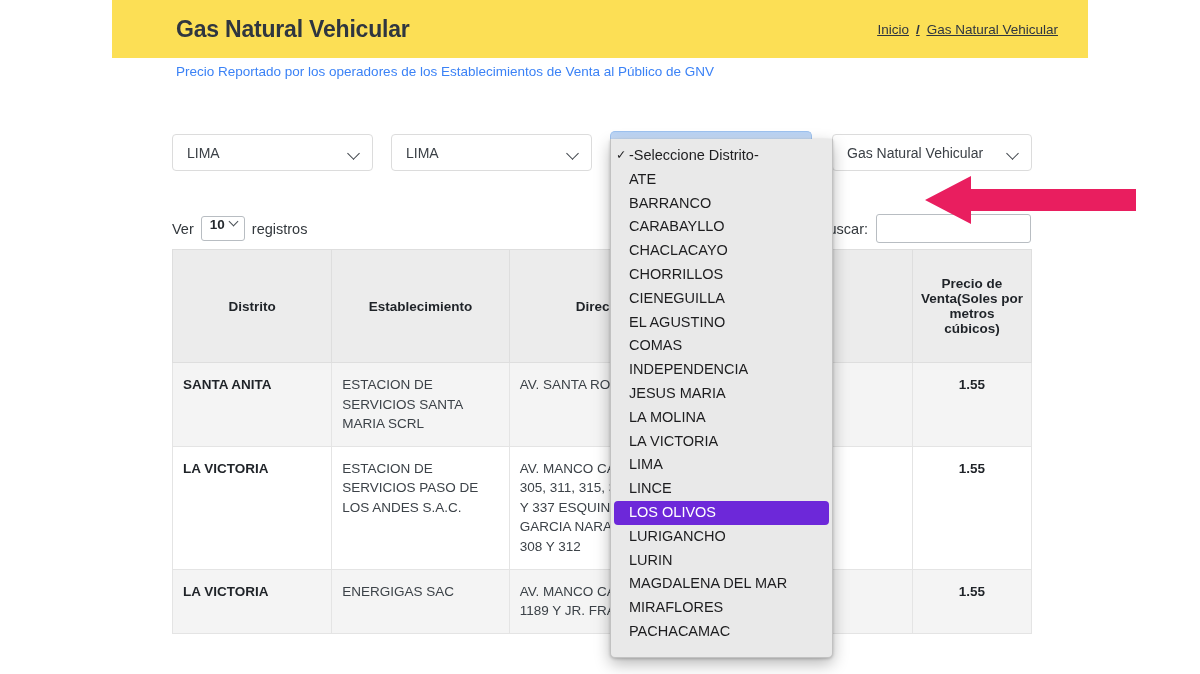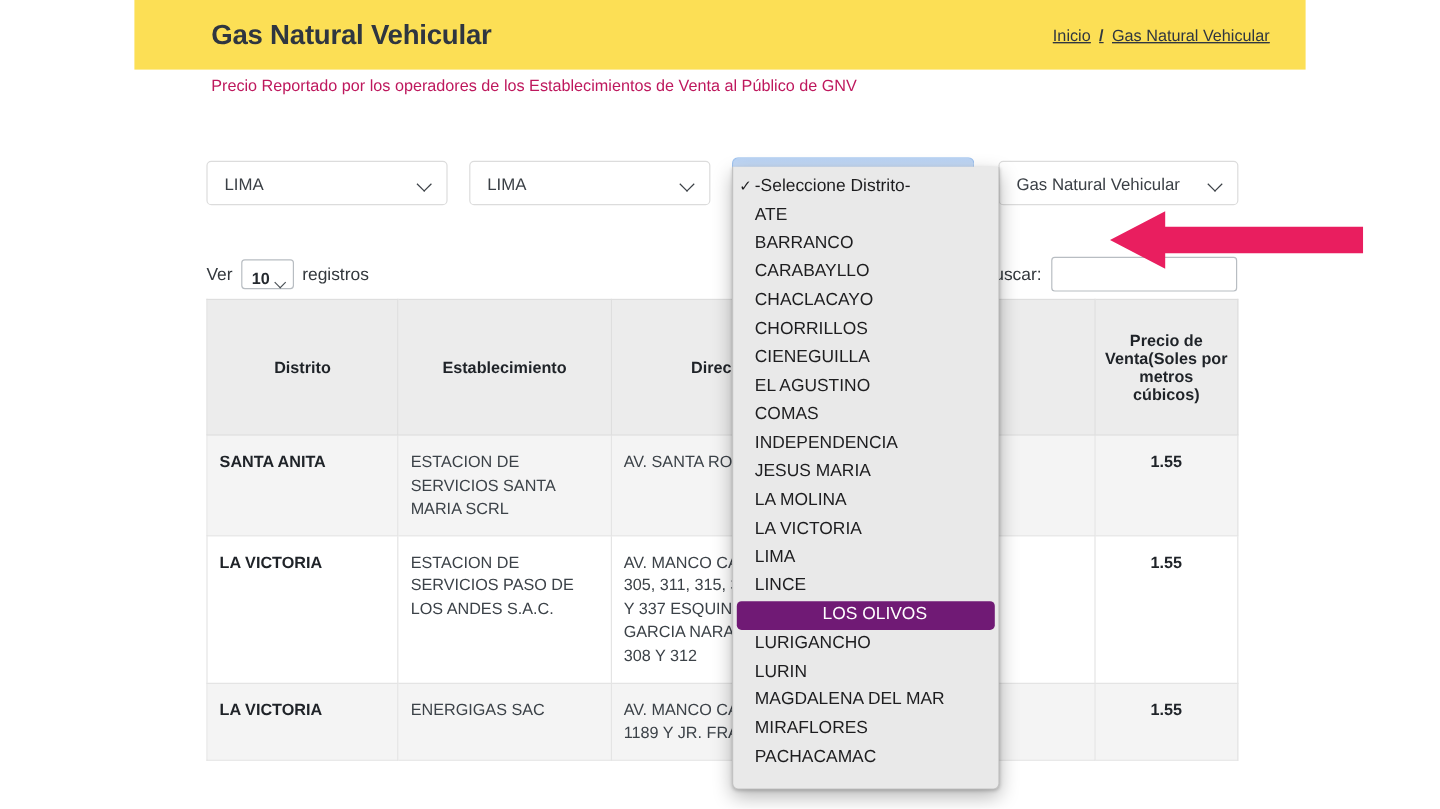--- a/index.html
+++ b/index.html
@@ -46,21 +46,21 @@
     text-decoration: underline;
     cursor: pointer;
   }
   .breadcrumb .sep { font-weight: bold; text-decoration: none; }
 
   
   .subtitle {
     position: absolute;
     left: 176px; top: 64px;
     font-size: 13.5px;
-    color: #be185d;
+    color: #3b82f6;
     white-space: nowrap;
     text-align: right;
   }
 
   
   .filters {
     position: absolute;
     left: 172px; top: 134px;
     width: 860px; height: 38px;
   }
@@ -159,21 +159,21 @@
     font-size: 14.5px;
     color: #33383d;
   }
   .ver-select {
     height: 25px;
     min-width: 44px;
     border: 1px solid #b8bdc2;
     border-radius: 3px;
     background: #ffffff;
     display: flex;
-    align-items: flex-end;
+    align-items: flex-start;
     gap: 5px;
     padding: 0 5px 0 8px;
     font-size: 13.5px;
     font-weight: bold;
     color: #24292e;
     cursor: pointer;
   }
   .ver-select .mini-chev {
     width: 9px; height: 9px;
     position: relative;
@@ -350,21 +350,21 @@
       <div class="dd-item">CHORRILLOS</div>
       <div class="dd-item">CIENEGUILLA</div>
       <div class="dd-item">EL AGUSTINO</div>
       <div class="dd-item">COMAS</div>
       <div class="dd-item">INDEPENDENCIA</div>
       <div class="dd-item">JESUS MARIA</div>
       <div class="dd-item">LA MOLINA</div>
       <div class="dd-item">LA VICTORIA</div>
       <div class="dd-item">LIMA</div>
       <div class="dd-item">LINCE</div>
-      <div class="dd-item selected" style="background: #701a75; text-align: center;">LOS OLIVOS</div>
+      <div class="dd-item selected" style="background: #6d28d9;">LOS OLIVOS</div>
       <div class="dd-item">LURIGANCHO</div>
       <div class="dd-item">LURIN</div>
       <div class="dd-item">MAGDALENA DEL MAR</div>
       <div class="dd-item">MIRAFLORES</div>
       <div class="dd-item">PACHACAMAC</div>
     </div>
 
   <svg class="annot-arrow" viewBox="0 0 211 50">
     <polygon id="arrow-poly" points="0,25 46,1 46,14 211,14 211,36 46,36 46,49" fill="#e91e5f"></polygon>
   </svg>

